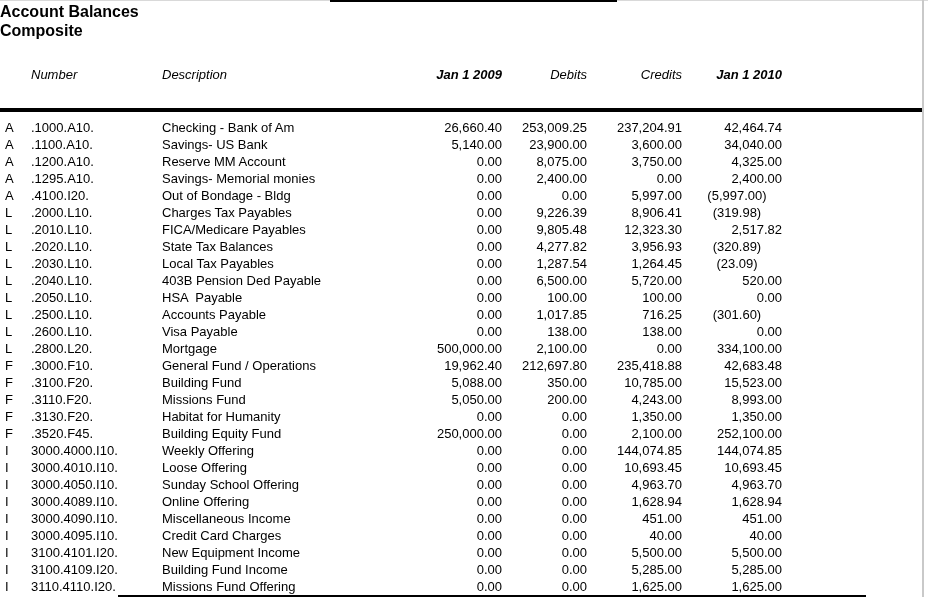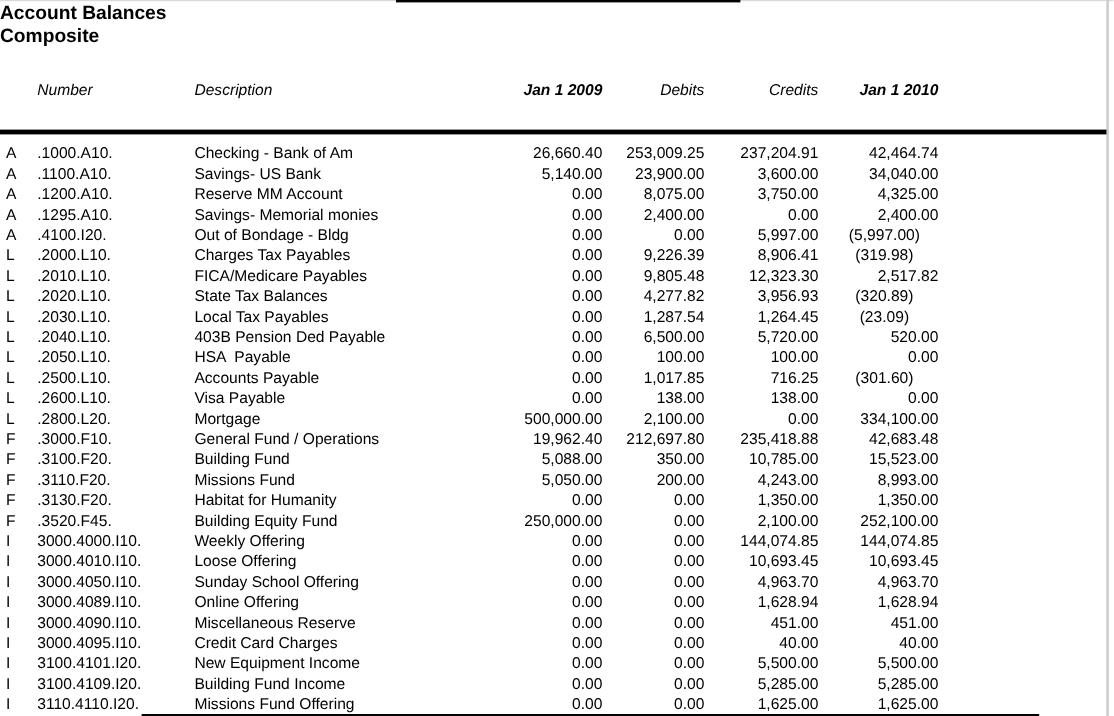--- a/index.html
+++ b/index.html
@@ -286,21 +286,21 @@
     <td class="numcol">3000.4089.I10.</td>
     <td class="desc">Online Offering</td>
     <td class="num">0.00</td>
     <td class="num">0.00</td>
     <td class="num">1,628.94</td>
     <td class="num">1,628.94</td>
   </tr>
       <tr>
     <td class="type">I</td>
     <td class="numcol">3000.4090.I10.</td>
-    <td class="desc">Miscellaneous Reserve</td>
+    <td class="desc">Miscellaneous Income</td>
     <td class="num">0.00</td>
     <td class="num">0.00</td>
     <td class="num">451.00</td>
     <td class="num">451.00</td>
   </tr>
       <tr>
     <td class="type">I</td>
     <td class="numcol">3000.4095.I10.</td>
     <td class="desc">Credit Card Charges</td>
     <td class="num">0.00</td>

